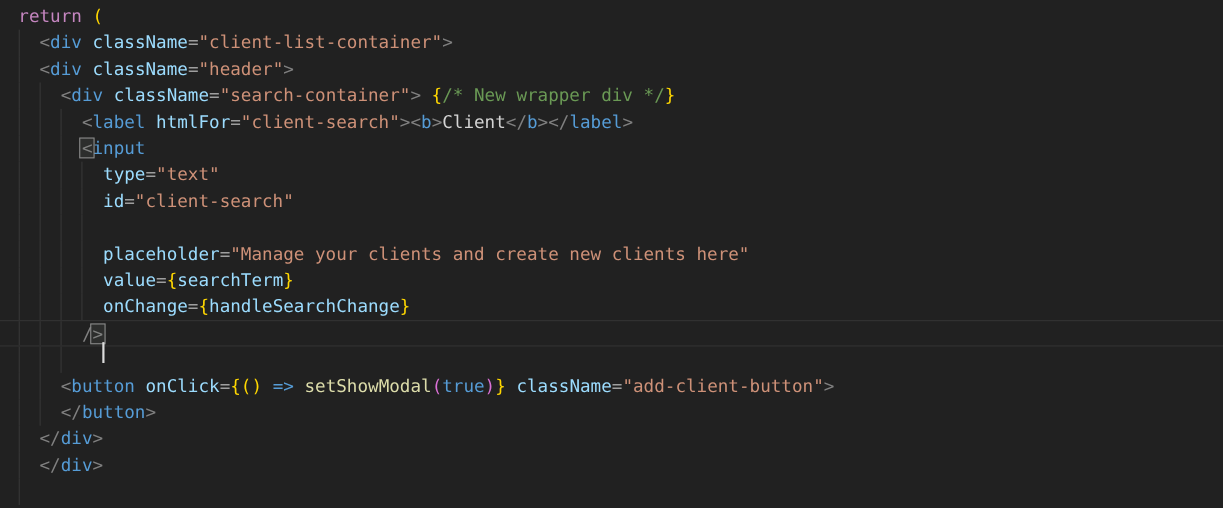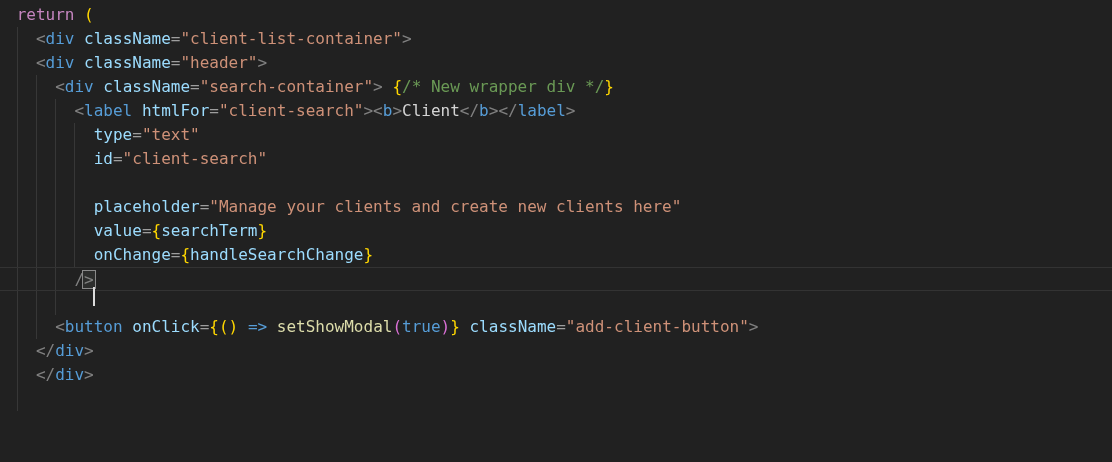--- a/index.html
+++ b/index.html
@@ -73,26 +73,28 @@
 </head>
 <body>
 
 <div class="editor">
   <div id="code">
       <div class="line"><span style="color: rgb(212, 212, 212);"> </span><span style="color: rgb(197, 134, 192);">return</span><span style="color: rgb(212, 212, 212);"> </span><span style="color: rgb(255, 215, 0);">(</span></div>
       <div class="line"><span class="guide" style="left: 16.63px;"></span><span style="color: rgb(212, 212, 212);">   </span><span style="color: rgb(128, 128, 128);">&lt;</span><span style="color: rgb(86, 156, 214);">div</span><span style="color: rgb(212, 212, 212);"> </span><span style="color: rgb(156, 220, 254);">className</span><span style="color: rgb(158, 158, 158);">=</span><span style="color: rgb(206, 145, 120);">"client-list-container"</span><span style="color: rgb(128, 128, 128);">&gt;</span></div>
       <div class="line"><span class="guide" style="left: 16.63px;"></span><span style="color: rgb(212, 212, 212);">   </span><span style="color: rgb(128, 128, 128);">&lt;</span><span style="color: rgb(86, 156, 214);">div</span><span style="color: rgb(212, 212, 212);"> </span><span style="color: rgb(156, 220, 254);">className</span><span style="color: rgb(158, 158, 158);">=</span><span style="color: rgb(206, 145, 120);">"header"</span><span style="color: rgb(128, 128, 128);">&gt;</span></div>
       <div class="line"><span class="guide" style="left: 16.63px;"></span><span class="guide" style="left: 35.89px;"></span><span style="color: rgb(212, 212, 212);">     </span><span style="color: rgb(128, 128, 128);">&lt;</span><span style="color: rgb(86, 156, 214);">div</span><span style="color: rgb(212, 212, 212);"> </span><span style="color: rgb(156, 220, 254);">className</span><span style="color: rgb(158, 158, 158);">=</span><span style="color: rgb(206, 145, 120);">"search-container"</span><span style="color: rgb(128, 128, 128);">&gt;</span><span style="color: rgb(212, 212, 212);"> </span><span style="color: rgb(255, 215, 0);">{</span><span style="color: rgb(106, 153, 85);">/* New wrapper div */</span><span style="color: rgb(255, 215, 0);">}</span></div>
       <div class="line"><span class="guide" style="left: 16.63px;"></span><span class="guide" style="left: 35.89px;"></span><span class="guide" style="left: 55.15px;"></span><span style="color: rgb(212, 212, 212);">       </span><span style="color: rgb(128, 128, 128);">&lt;</span><span style="color: rgb(86, 156, 214);">label</span><span style="color: rgb(212, 212, 212);"> </span><span style="color: rgb(156, 220, 254);">htmlFor</span><span style="color: rgb(158, 158, 158);">=</span><span style="color: rgb(206, 145, 120);">"client-search"</span><span style="color: rgb(128, 128, 128);">&gt;</span><span style="color: rgb(128, 128, 128);">&lt;</span><span style="color: rgb(86, 156, 214);">b</span><span style="color: rgb(128, 128, 128);">&gt;</span><span style="color: rgb(212, 212, 212);">Client</span><span style="color: rgb(128, 128, 128);">&lt;/</span><span style="color: rgb(86, 156, 214);">b</span><span style="color: rgb(128, 128, 128);">&gt;</span><span style="color: rgb(128, 128, 128);">&lt;/</span><span style="color: rgb(86, 156, 214);">label</span><span style="color: rgb(128, 128, 128);">&gt;</span></div>
+      <div class="line"><span class="guide" style="left: 16.63px;"></span><span class="guide" style="left: 35.89px;"></span><span class="guide" style="left: 55.15px;"></span><span style="color: rgb(212, 212, 212);">       </span><span class="tok-box" style="color: rgb(128, 128, 128);">&lt;</span><span style="color: rgb(86, 156, 214);">input</span></div>
       <div class="line"><span class="guide" style="left: 16.63px;"></span><span class="guide" style="left: 35.89px;"></span><span class="guide" style="left: 55.15px;"></span><span class="guide" style="left: 74.41px;"></span><span style="color: rgb(212, 212, 212);">         </span><span style="color: rgb(156, 220, 254);">type</span><span style="color: rgb(158, 158, 158);">=</span><span style="color: rgb(206, 145, 120);">"text"</span></div>
       <div class="line"><span class="guide" style="left: 16.63px;"></span><span class="guide" style="left: 35.89px;"></span><span class="guide" style="left: 55.15px;"></span><span class="guide" style="left: 74.41px;"></span><span style="color: rgb(212, 212, 212);">         </span><span style="color: rgb(156, 220, 254);">id</span><span style="color: rgb(158, 158, 158);">=</span><span style="color: rgb(206, 145, 120);">"client-search"</span></div>
       <div class="line"><span class="guide" style="left: 16.63px;"></span><span class="guide" style="left: 35.89px;"></span><span class="guide" style="left: 55.15px;"></span><span class="guide" style="left: 74.41px;"></span></div>
       <div class="line"><span class="guide" style="left: 16.63px;"></span><span class="guide" style="left: 35.89px;"></span><span class="guide" style="left: 55.15px;"></span><span class="guide" style="left: 74.41px;"></span><span style="color: rgb(212, 212, 212);">         </span><span style="color: rgb(156, 220, 254);">placeholder</span><span style="color: rgb(158, 158, 158);">=</span><span style="color: rgb(206, 145, 120);">"Manage your clients and create new clients here"</span></div>
       <div class="line"><span class="guide" style="left: 16.63px;"></span><span class="guide" style="left: 35.89px;"></span><span class="guide" style="left: 55.15px;"></span><span class="guide" style="left: 74.41px;"></span><span style="color: rgb(212, 212, 212);">         </span><span style="color: rgb(156, 220, 254);">value</span><span style="color: rgb(158, 158, 158);">=</span><span style="color: rgb(255, 215, 0);">{</span><span style="color: rgb(156, 220, 254);">searchTerm</span><span style="color: rgb(255, 215, 0);">}</span></div>
       <div class="line"><span class="guide" style="left: 16.63px;"></span><span class="guide" style="left: 35.89px;"></span><span class="guide" style="left: 55.15px;"></span><span class="guide" style="left: 74.41px;"></span><span style="color: rgb(212, 212, 212);">         </span><span style="color: rgb(156, 220, 254);">onChange</span><span style="color: rgb(158, 158, 158);">=</span><span style="color: rgb(255, 215, 0);">{</span><span style="color: rgb(156, 220, 254);">handleSearchChange</span><span style="color: rgb(255, 215, 0);">}</span></div>
       <div class="line current"><span class="guide" style="left: 16.63px;"></span><span class="guide" style="left: 35.89px;"></span><span class="guide" style="left: 55.15px;"></span><span style="color: rgb(212, 212, 212);">       </span><span style="color: rgb(128, 128, 128);">/</span><span class="tok-box" style="color: rgb(128, 128, 128);">&gt;</span><span class="cursor"></span></div>
       <div class="line"><span class="guide" style="left: 16.63px;"></span><span class="guide" style="left: 35.89px;"></span><span class="guide" style="left: 55.15px;"></span></div>
       <div class="line"><span class="guide" style="left: 16.63px;"></span><span class="guide" style="left: 35.89px;"></span><span style="color: rgb(212, 212, 212);">     </span><span style="color: rgb(128, 128, 128);">&lt;</span><span style="color: rgb(86, 156, 214);">button</span><span style="color: rgb(212, 212, 212);"> </span><span style="color: rgb(156, 220, 254);">onClick</span><span style="color: rgb(158, 158, 158);">=</span><span style="color: rgb(255, 215, 0);">{</span><span style="color: rgb(255, 215, 0);">(</span><span style="color: rgb(255, 215, 0);">)</span><span style="color: rgb(212, 212, 212);"> </span><span style="color: rgb(86, 156, 214);">=&gt;</span><span style="color: rgb(212, 212, 212);"> </span><span style="color: rgb(220, 220, 170);">setShowModal</span><span style="color: rgb(218, 112, 214);">(</span><span style="color: rgb(86, 156, 214);">true</span><span style="color: rgb(218, 112, 214);">)</span><span style="color: rgb(255, 215, 0);">}</span><span style="color: rgb(212, 212, 212);"> </span><span style="color: rgb(156, 220, 254);">className</span><span style="color: rgb(158, 158, 158);">=</span><span style="color: rgb(206, 145, 120);">"add-client-button"</span><span style="color: rgb(128, 128, 128);">&gt;</span></div>
+      <div class="line"><span class="guide" style="left: 16.63px;"></span><span class="guide" style="left: 35.89px;"></span><span style="color: rgb(212, 212, 212);">     </span><span style="color: rgb(128, 128, 128);">&lt;/</span><span style="color: rgb(86, 156, 214);">button</span><span style="color: rgb(128, 128, 128);">&gt;</span></div>
       <div class="line"><span class="guide" style="left: 16.63px;"></span><span style="color: rgb(212, 212, 212);">   </span><span style="color: rgb(128, 128, 128);">&lt;/</span><span style="color: rgb(86, 156, 214);">div</span><span style="color: rgb(128, 128, 128);">&gt;</span></div>
       <div class="line"><span class="guide" style="left: 16.63px;"></span><span style="color: rgb(212, 212, 212);">   </span><span style="color: rgb(128, 128, 128);">&lt;/</span><span style="color: rgb(86, 156, 214);">div</span><span style="color: rgb(128, 128, 128);">&gt;</span></div>
       <div class="line"><span class="guide" style="left: 16.63px;"></span></div>
     </div>
 </div>
 
 </body></html>

